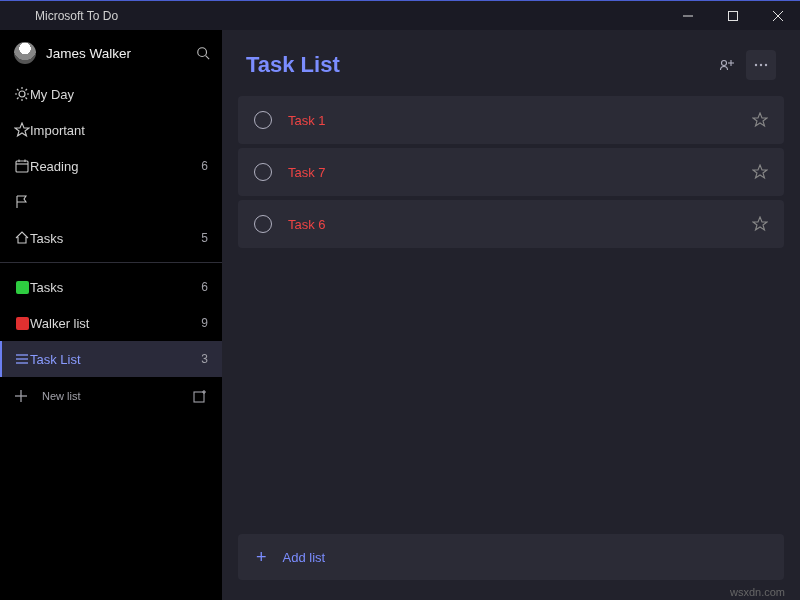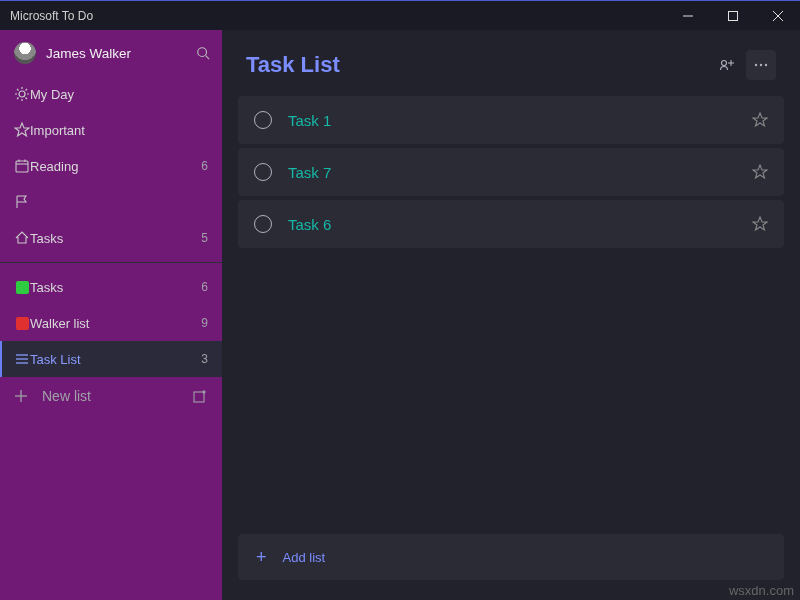--- a/index.html
+++ b/index.html
@@ -15,38 +15,38 @@
     .titlebar {
       height: 30px;
       background: #1a1a24;
       border-top: 1px solid #4a5fd0;
       display: flex;
       align-items: center;
       padding-left: 10px;
       color: #d0d0d0;
       font-size: 12px;
     }
-    .titlebar-title { flex: 1; }
+    .titlebar-title { flex: 1; margin-left: 25px; }
     .window-controls { display: flex; }
     .window-btn {
       width: 45px;
       height: 30px;
       display: flex;
       align-items: center;
       justify-content: center;
       color: #e0e0e0;
     }
     .window-btn svg { width: 10px; height: 10px; }
     .app {
       display: flex;
       height: 570px;
     }
     .sidebar {
       width: 222px;
-      background: #701a75;
+      background: #000000;
       display: flex;
       flex-direction: column;
     }
     .user-row {
       display: flex;
       align-items: center;
       padding: 12px 12px 12px 14px;
       gap: 10px;
     }
     .avatar {
@@ -85,21 +85,21 @@
       margin: 6px 0;
     }
     .new-list-row {
       display:flex;
       align-items:center;
       height:38px;
       padding:0 14px;
       color:#a0a0a8;
       gap:14px;
     }
-    .new-list-row .label { flex:1; font-size:14px; }
+    .new-list-row .label { flex:1; font-size:11px; }
     .main {
       flex: 1;
       background: #22222c;
       display: flex;
       flex-direction: column;
       padding: 0 16px;
     }
     .main-header {
       display: flex;
       align-items: center;
@@ -127,40 +127,40 @@
       background:#2b2b36;
       border-radius:4px;
       padding:0 16px;
       gap:16px;
     }
     .task-circle {
       width:18px; height:18px;
       border:1.5px solid #b0b0c0;
       border-radius:50%;
     }
-    .task-title { flex:1; font-size:15px; color:#14b8a6; }
+    .task-title { flex:1; font-size:13px; color:#ef4444; }
     .star-icon { color:#888; }
     .add-task-row {
       margin-top:auto;
       margin-bottom:20px;
       display:flex;
       align-items:center;
       height:46px;
       background:#2b2b36;
       border-radius:4px;
       padding:0 18px;
       gap:16px;
       color:#7b8dff;
     }
     .add-task-row .plus { font-size:18px; line-height:1; }
     .watermark {
       position:absolute;
-      right:6px;
+      right:15px;
       bottom:2px;
-      font-size:13px;
+      font-size:11px;
       color:#666;
     }
     svg { display:block; }
   </style>
 </head>
 <body>
 
 <div class="titlebar">
   <span class="titlebar-title">Microsoft To Do</span>
   <div class="window-controls">

